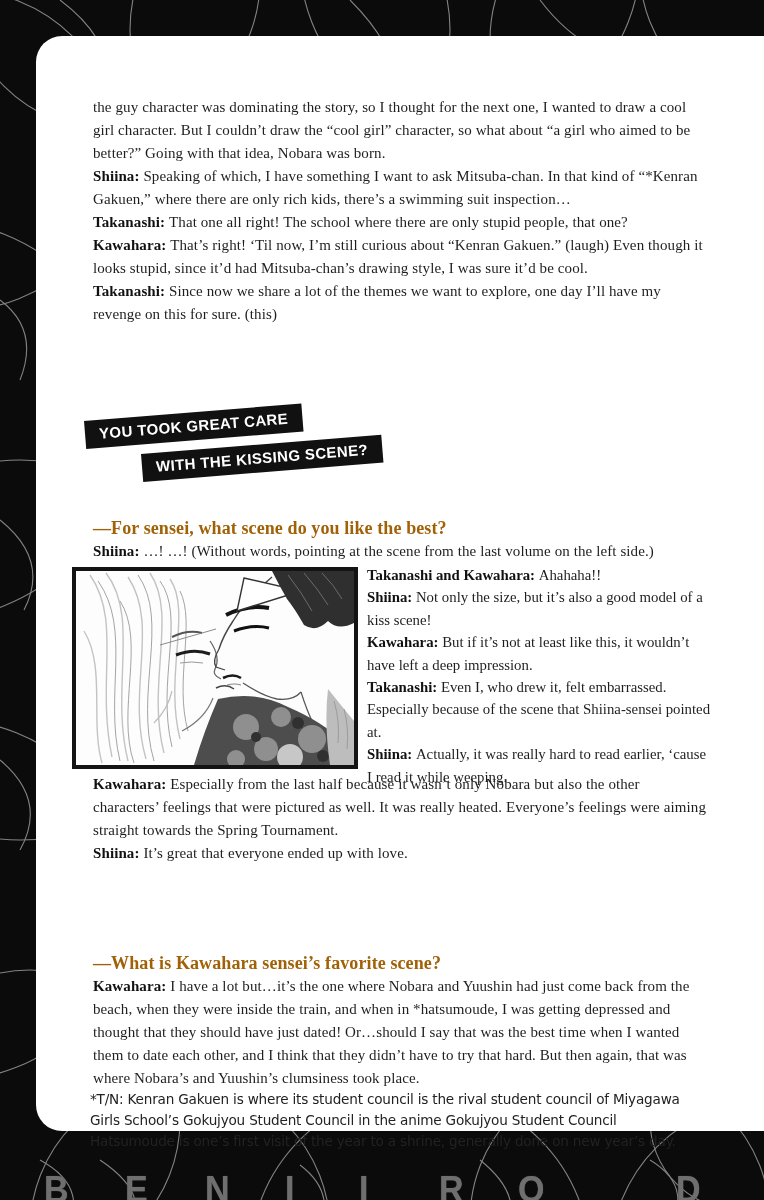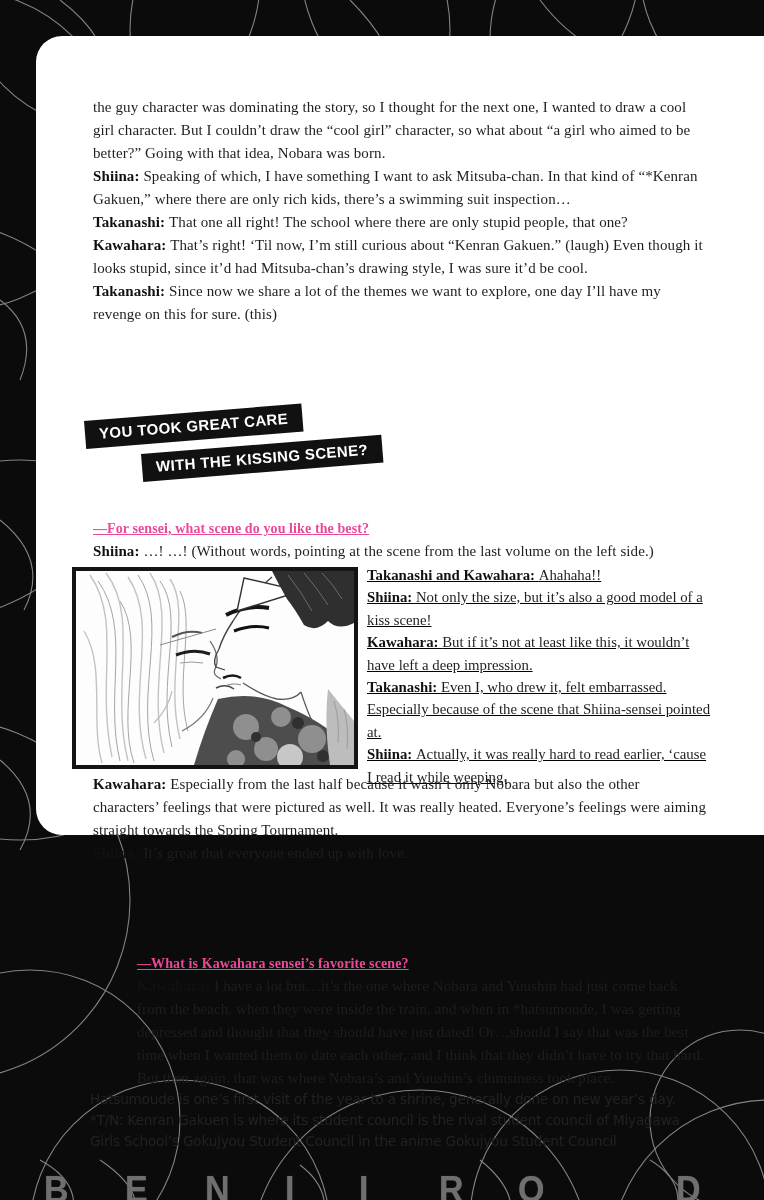--- a/index.html
+++ b/index.html
@@ -4,57 +4,57 @@
 <style>
   html,body{margin:0;padding:0;}
   body{
     width:764px;height:1200px;overflow:hidden;position:relative;
     background:#0b0b0b;
     font-family:"Liberation Serif", serif;
   }
   .bg-svg{position:absolute;inset:0;z-index:0;}
   
   .panel{
-    position:absolute;left:36px;top:36px;width:728px;height:799px;
+    position:absolute;left:36px;top:36px;width:728px;height:1095px;
     background:#ffffff;border-radius:26px 0 0 26px;z-index:2;
   }
   .panel p{margin:0;}
   .txt{
     position:absolute;left:57px;right:56px;
     font-size:15px;line-height:23px;color:#1e1e1e;
     letter-spacing:0.1px;
   }
   .txt b{font-weight:700;color:#111;}
   .block1{top:60px;}
   .sec-kiss{top:481px;}
-  .heading{font-weight:700;font-size:14px;color:#ec4899;text-decoration:underline;}
+  .heading{font-weight:700;font-size:18px;color:#a16207;}
   
   .banner-bar{
     position:absolute;z-index:5;background:#111111;color:#ffffff;
     font-family:"Liberation Sans", sans-serif;font-weight:700;
     font-size:15px;letter-spacing:0.4px;padding:5px 14px 6px 14px;
     transform:rotate(-4.6deg);transform-origin:left top;white-space:nowrap;
   }
   .banner-1{left:84px;top:421px;}
   .banner-2{left:141px;top:454px;}
   
-  .media{position:absolute;left:36px;right:50px;top:528px;display:flex;text-decoration:underline;}
+  .media{position:absolute;left:36px;right:50px;top:528px;display:flex;}
   .fig{
     flex:0 0 auto;width:278px;height:194px;border:4px solid #141414;
     background:#fdfdfd;margin-top:3px;
   }
   .fig svg{display:block;width:278px;height:194px;}
   .media-col{
     flex:1 1 auto;margin-left:9px;
     font-size:14.8px;line-height:22.4px;color:#1e1e1e;
   }
   .media-col b{font-weight:700;color:#111;}
   .media-col p{margin:0;}
   .block3{top:737px;}
-  .sec-fav{top:916px;margin-left:44px;}
+  .sec-fav{top:916px;}
   
   .tn{
     top:1053px;left:54px;right:52px;
     font-family:"DejaVu Sans", sans-serif;
     font-size:13.6px;line-height:21px;color:#222;letter-spacing:-0.2px;
   }
   
   .bottom-letter{
     position:absolute;top:1171px;z-index:3;
     font-family:"Liberation Sans", sans-serif;font-weight:700;
@@ -211,20 +211,20 @@
     <p><b>Kawahara: </b><span>Especially from the last half because it wasn’t only Nobara but also the other characters’ feelings that were pictured as well. It was really heated. Everyone’s feelings were aiming straight towards the Spring Tournament.</span></p>
     <p><b>Shiina: </b><span>It’s great that everyone ended up with love.</span></p>
   </div>
 
   <div class="txt sec-fav">
     <p class="heading">—What is Kawahara sensei’s favorite scene?</p>
     <p><b>Kawahara: </b><span>I have a lot but…it’s the one where Nobara and Yuushin had just come back from the beach, when they were inside the train, and when in *hatsumoude, I was getting depressed and thought that they should have just dated! Or…should I say that was the best time when I wanted them to date each other, and I think that they didn’t have to try that hard. But then again, that was where Nobara’s and Yuushin’s clumsiness took place.</span></p>
   </div>
 
   <div class="txt tn">
+    <p>*T/N: Kenran Gakuen is where its student council is the rival student council of Miyagawa Girls School’s Gokujyou Student Council in the anime Gokujyou Student Council</p>
     <p>Hatsumoude is one’s first visit of the year to a shrine, generally done on new year’s day.</p>
-    <p>*T/N: Kenran Gakuen is where its student council is the rival student council of Miyagawa Girls School’s Gokujyou Student Council in the anime Gokujyou Student Council</p>
   </div>
 
 </div>
 
 <div class="banner-bar banner-1">YOU TOOK GREAT CARE</div>
 <div class="banner-bar banner-2">WITH THE KISSING SCENE?</div>
 
 </body></html>

